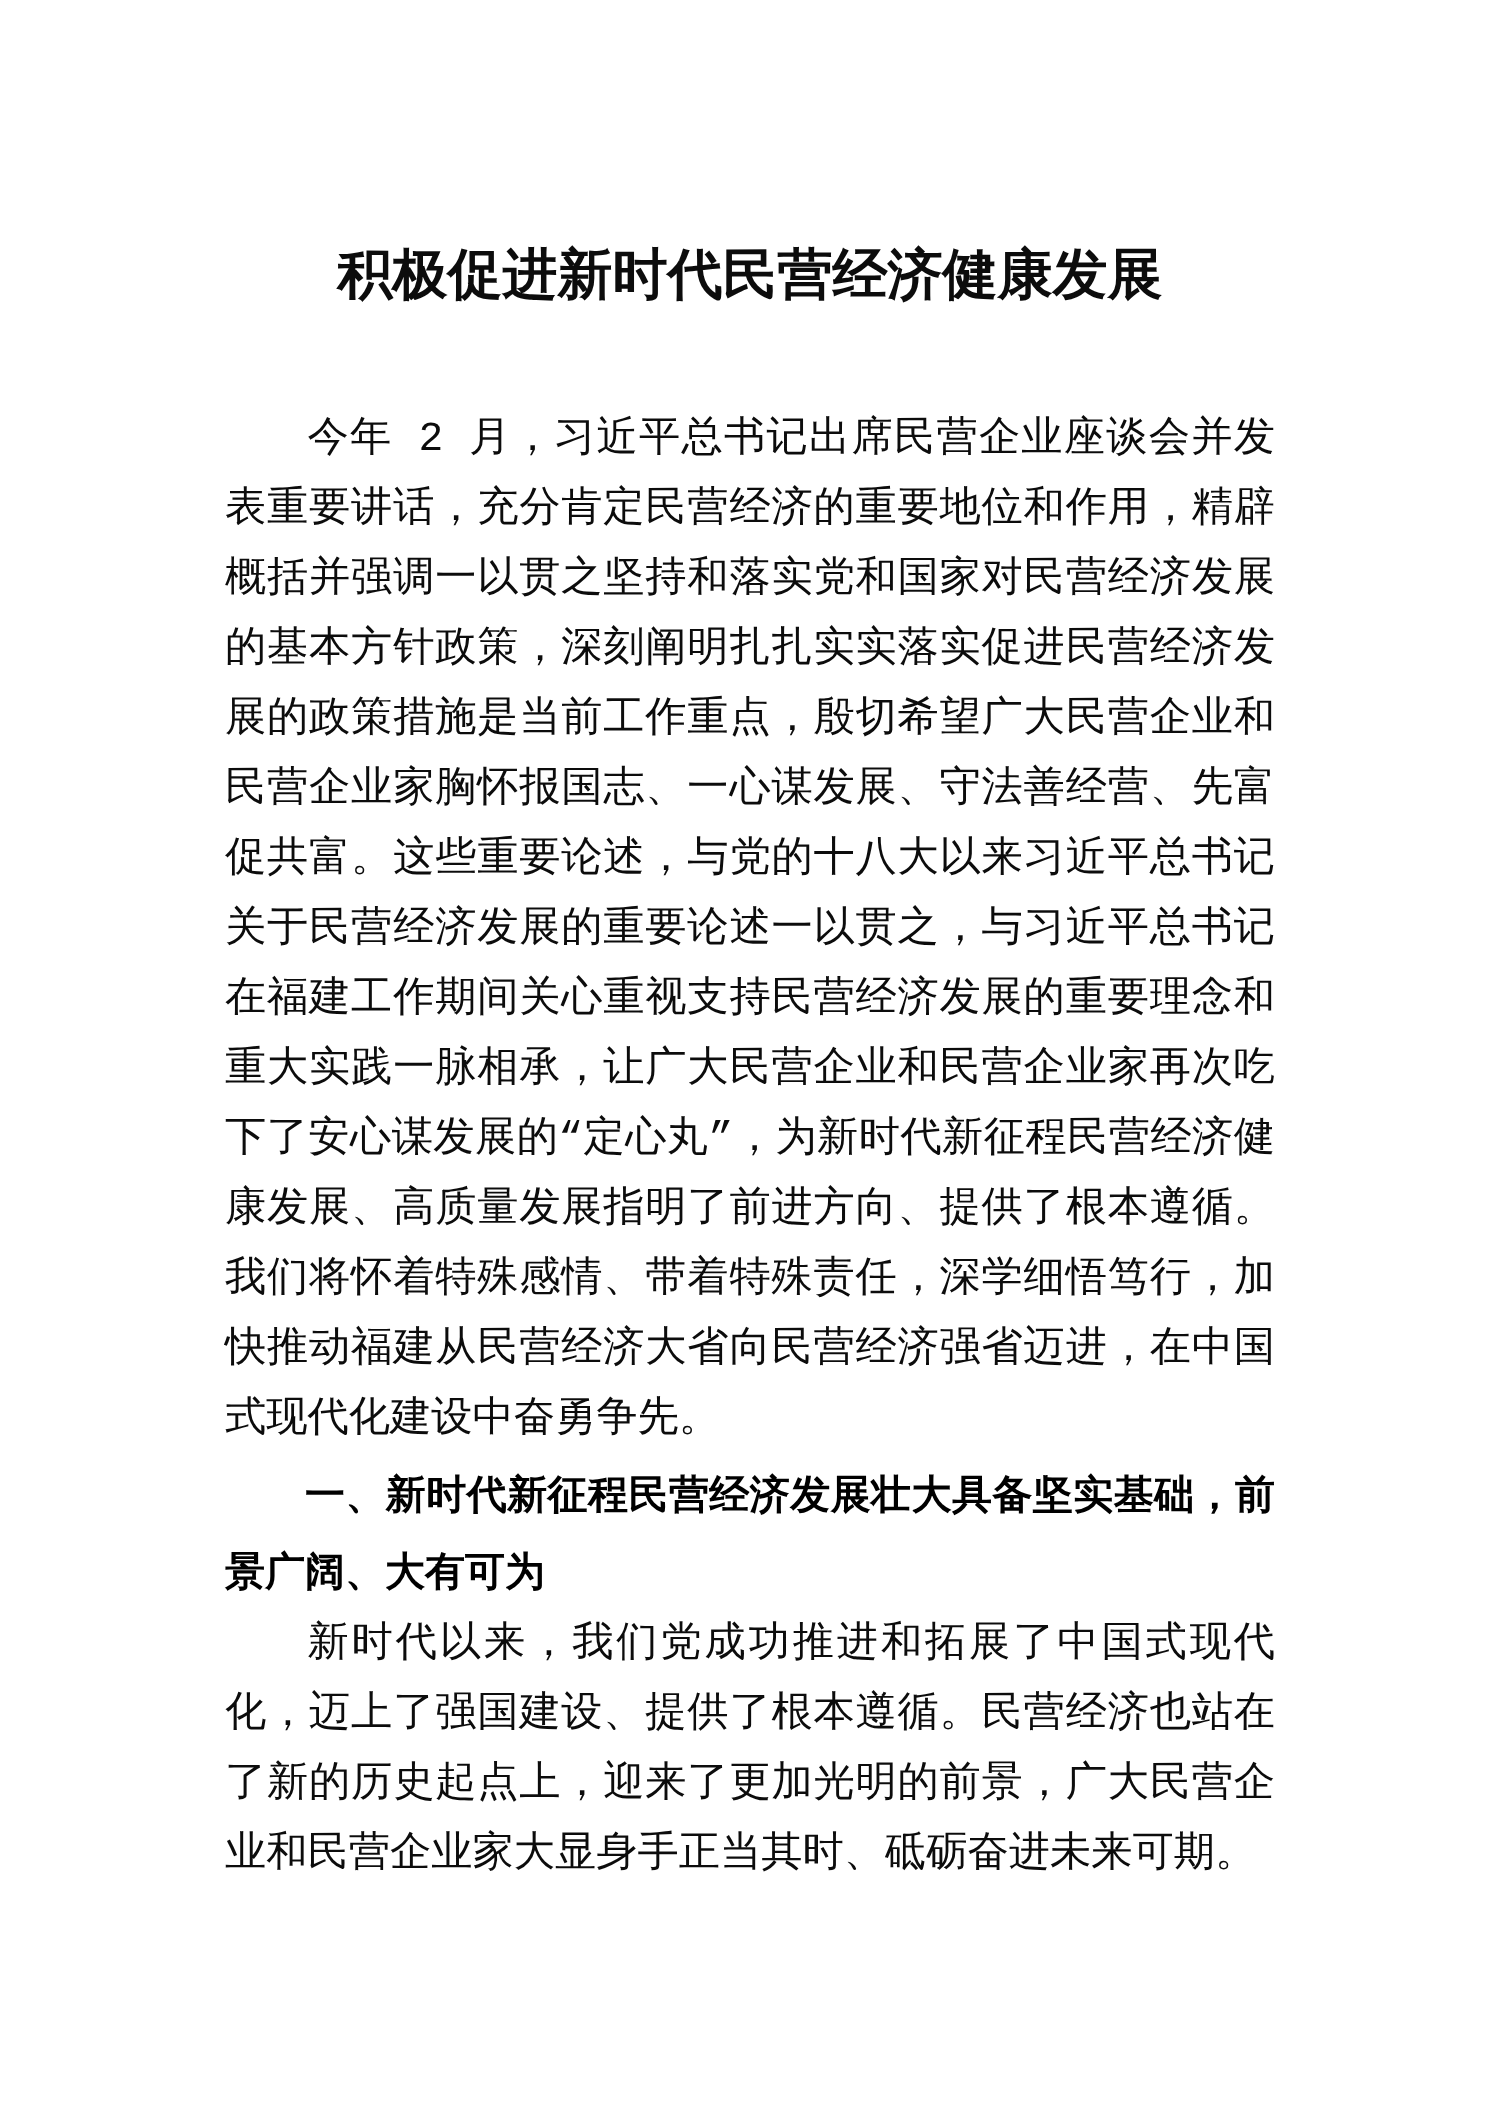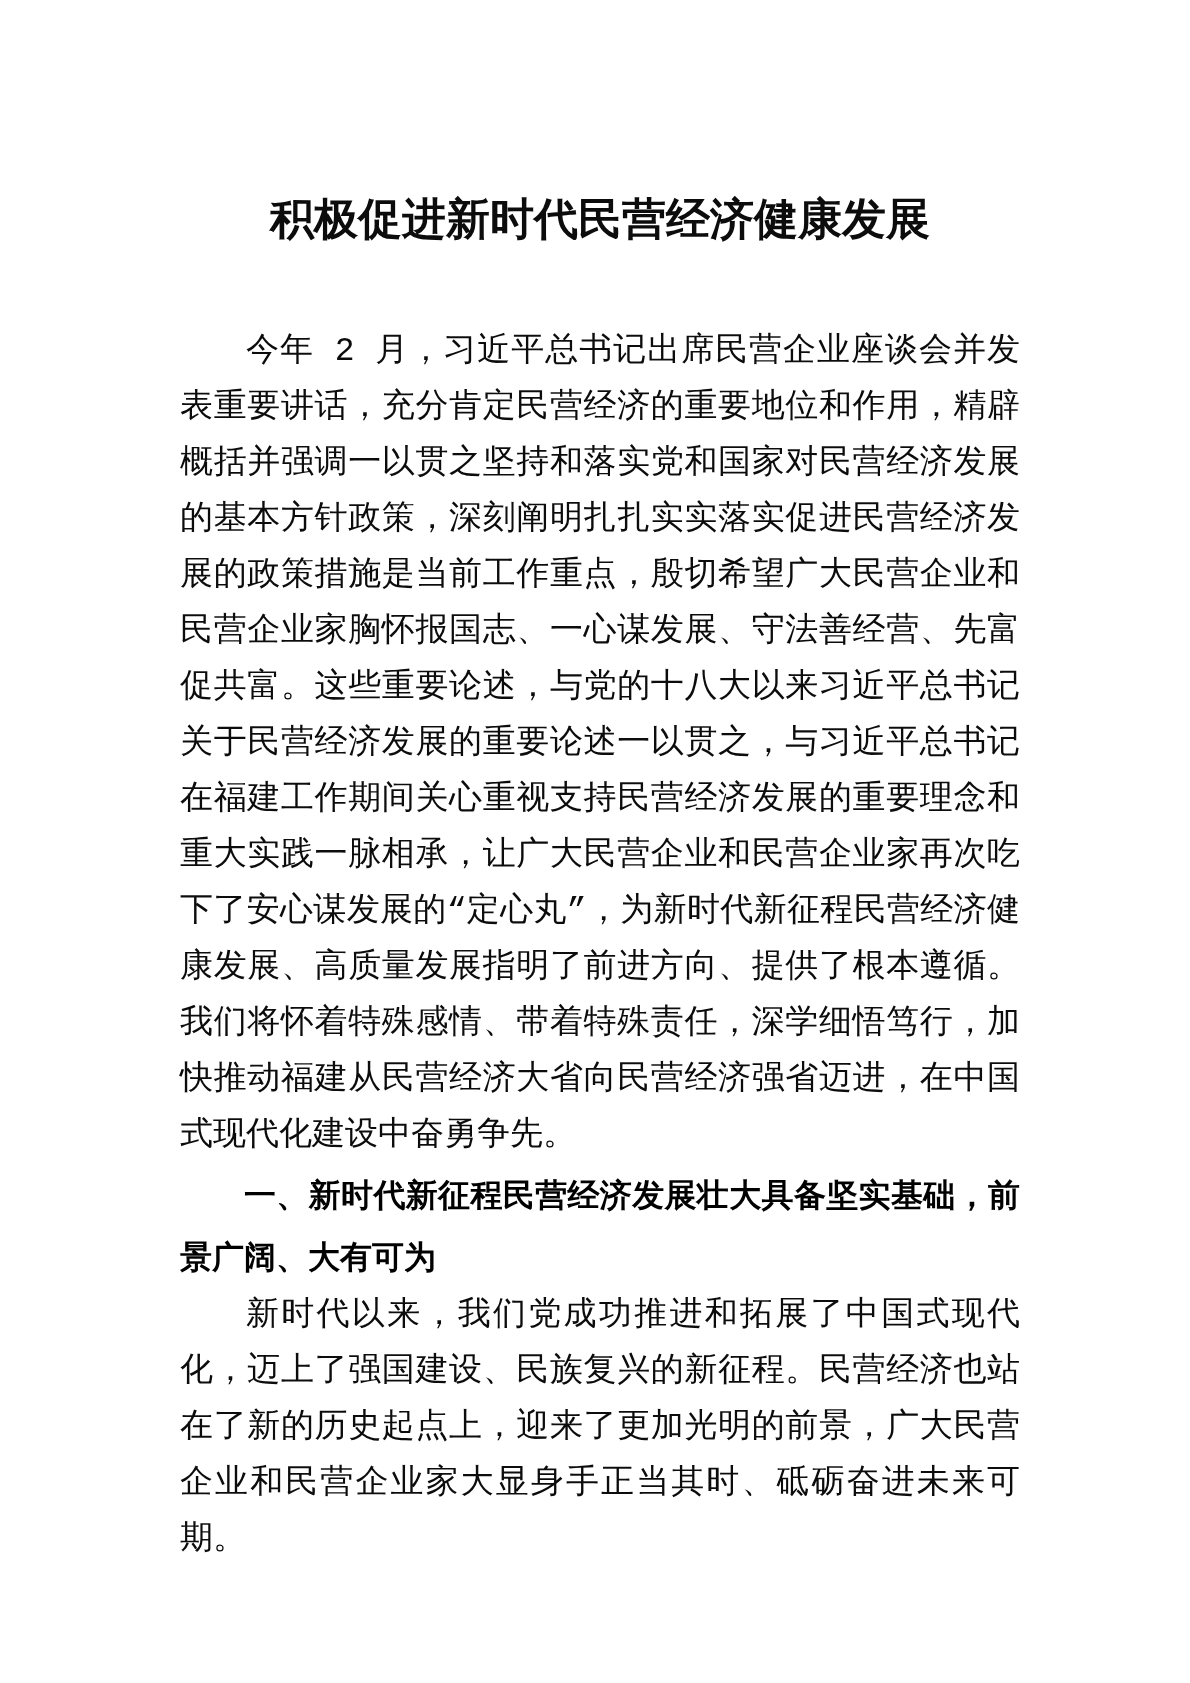--- a/index.html
+++ b/index.html
@@ -51,15 +51,15 @@
 </head>
 <body>
 
 <main class="doc-page">
   <h1 class="doc-title">积极促进新时代民营经济健康发展</h1>
 
   <p class="body-para">今年 2 月，习近平总书记出席民营企业座谈会并发表重要讲话，充分肯定民营经济的重要地位和作用，精辟概括并强调一以贯之坚持和落实党和国家对民营经济发展的基本方针政策，深刻阐明扎扎实实落实促进民营经济发展的政策措施是当前工作重点，殷切希望广大民营企业和民营企业家胸怀报国志、一心谋发展、守法善经营、先富促共富。这些重要论述，与党的十八大以来习近平总书记关于民营经济发展的重要论述一以贯之，与习近平总书记在福建工作期间关心重视支持民营经济发展的重要理念和重大实践一脉相承，让广大民营企业和民营企业家再次吃下了安心谋发展的“定心丸”，为新时代新征程民营经济健康发展、高质量发展指明了前进方向、提供了根本遵循。我们将怀着特殊感情、带着特殊责任，深学细悟笃行，加快推动福建从民营经济大省向民营经济强省迈进，在中国式现代化建设中奋勇争先。</p>
 
   <h2 class="section-heading">一、新时代新征程民营经济发展壮大具备坚实基础，前景广阔、大有可为</h2>
 
-  <p class="body-para">新时代以来，我们党成功推进和拓展了中国式现代化，迈上了强国建设、民族复兴的新征程。民营经济也站在了新的历史起点上，迎来了更加光明的前景，广大民营企业和民营企业家大显身手正当其时、砥砺奋进未来可期。</p>
+  <p class="body-para">新时代以来，我们党成功推进和拓展了中国式现代化，迈上了强国建设、提供了根本遵循。民营经济也站在了新的历史起点上，迎来了更加光明的前景，广大民营企业和民营企业家大显身手正当其时、砥砺奋进未来可期。</p>
 
 </main>
 
 </body></html>

